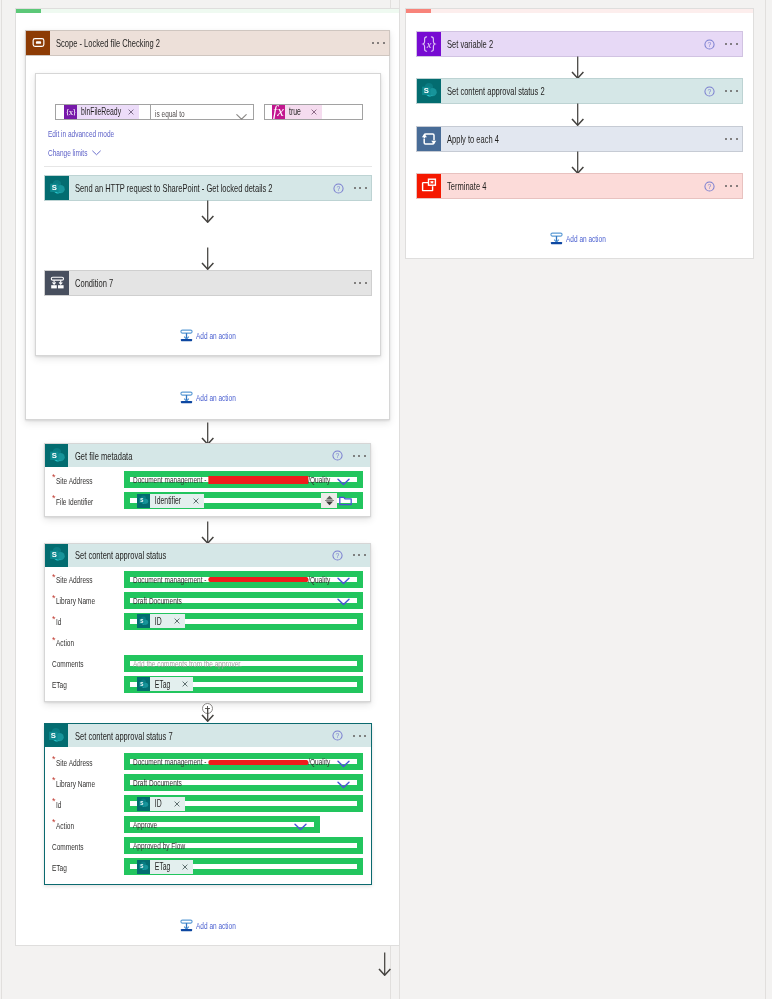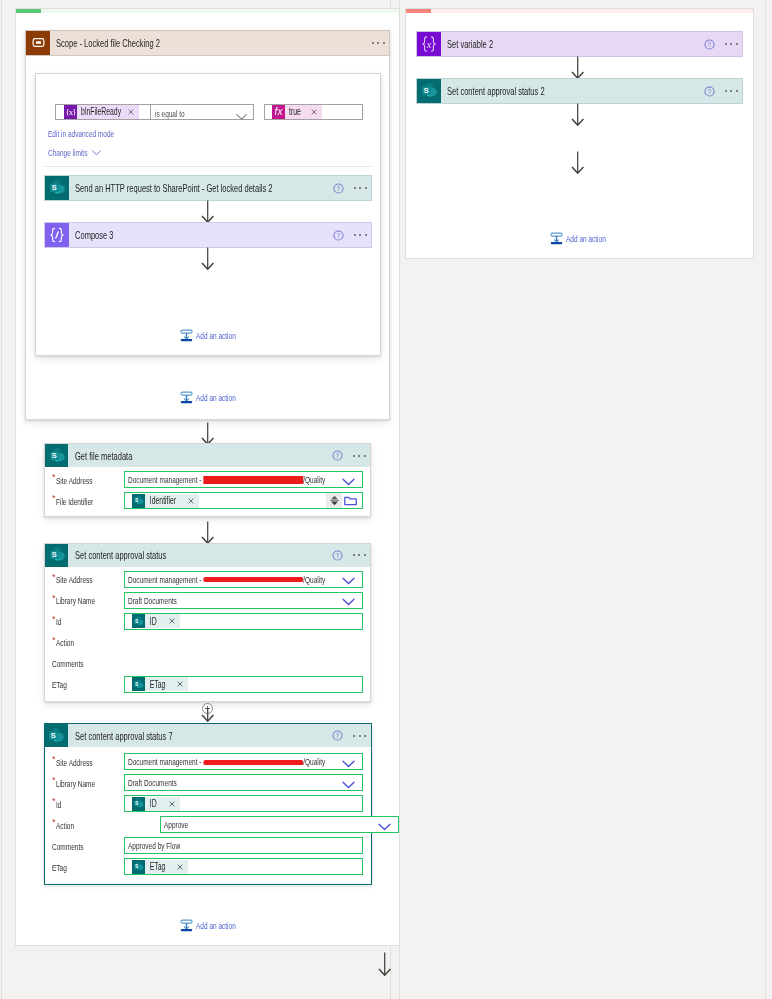--- a/index.html
+++ b/index.html
@@ -46,21 +46,21 @@
         box-shadow:0 .6px 1.8px rgba(0,0,0,.10),0 3.2px 7.2px rgba(0,0,0,.10);}
   .card.sel{border:1px solid #0b6a6f;box-shadow:0 1.6px 3.6px rgba(0,0,0,.13),0 .3px .9px rgba(0,0,0,.1);}
   .cardhdr{position:absolute;left:0;top:0;right:0;height:26px;display:flex;align-items:center;}
   .cardhdr .ico{width:26px;height:26px;flex:0 0 26px;display:flex;align-items:center;justify-content:center;}
   .cardhdr .ttl{margin-left:7px;font-size:11px;color:#201f1e;white-space:nowrap;display:inline-block;transform:scaleX(.685);transform-origin:left center;}
 
   
   .fld{position:absolute;display:flex;align-items:center;height:18px;}
   .fld .lbl{font-size:9.5px;color:#323130;white-space:nowrap;display:inline-block;transform:scaleX(.685);transform-origin:left center;}
   .fld .req{color:#c0392f;margin-right:0px;font-size:9px;line-height:1;align-self:flex-start;margin-top:2px;}
-  .inp{position:absolute;height:17px;border:1px solid #22c55e;background:#fff;box-sizing:border-box;
+  .inp{position:absolute;height:17px;border:6px solid #22c55e;background:#fff;box-sizing:border-box;
        display:flex;align-items:center;font-size:10px;color:#323130;}
   .inp .txt{margin-left:3px;white-space:nowrap;font-size:9.5px;display:inline-block;transform:scaleX(.685);transform-origin:left center;}
   .inp .ph{margin-left:3px;color:#a19f9d;white-space:nowrap;font-size:9.5px;display:inline-block;transform:scaleX(.685);transform-origin:left center;}
   .redact{display:inline-block;height:8px;background:#ef1c1c;vertical-align:middle;}
   .chev{position:absolute;right:7px;top:50%;margin-top:-3px;}
 
   
   .tok{display:inline-flex;align-items:center;height:14px;background:#e3efee;margin-left:7px;}
   .tok .tico{width:13px;height:14px;background:#036C70;display:flex;align-items:center;justify-content:center;flex:0 0 13px;}
   .tok .tlbl{font-size:10px;color:#201f1e;padding:0 0 0 7px;white-space:nowrap;display:inline-block;transform:scaleX(.685);transform-origin:left center;}
@@ -141,21 +141,21 @@
     <span class="chev" style="right:6px;margin-top:-2px;">
       <svg width="11" height="6" viewBox="0 0 11 6" fill="none">
           <path d="M0.8 0.7 5.5 5.2 10.2 0.7" stroke="#8a8886" stroke-width="1.1" stroke-linecap="round"></path>
         </svg>
     </span>
   </div>
 
   <div class="cond" style="left:264px;top:103.5px;width:99px;height:16px;">
     <span class="tokv" style="display:inline-flex;align-items:center;height:14px;background:#f5dcef;margin-left:7px;">
       <span style="width:13px;height:14px;background:#c2178f;display:flex;align-items:center;justify-content:center;flex:0 0 13px;">
-        <span style="font-family:Liberation Sans, sans-serif;font-style:italic;font-size:10px;color:#fff;">fx</span>
+        <span style="font-family:Liberation Serif, serif;font-style:italic;font-size:15px;color:#fff;">fx</span>
       </span>
       <span style="font-size:10px;color:#201f1e;padding:0 0 0 6px;white-space:nowrap;display:inline-block;transform:scaleX(.685);transform-origin:left center;width:17px;overflow:visible;">true</span>
       <span style="padding:0 5px 0 3px;display:flex;align-items:center;">
         <svg width="6" height="6" viewBox="0 0 6 6" fill="none">
             <path d="M.6.6l4.8 4.8M5.4.6L.6 5.4" stroke="#8c6a86" stroke-width="1"></path>
           </svg>
         </span>
     </span>
   </div>
 
@@ -197,50 +197,46 @@
       </span>
   </div>
 
   <div class="arrow" style="left:201px;top:200px;">
     <svg width="14" height="23" viewBox="0 0 14 23" fill="none">
         <path d="M6.7 0.5v21.3" stroke="#44423f" stroke-width="1.25"></path>
         <path d="M1.5 16.6 6.7 22.2l5.2-5.6" stroke="#44423f" stroke-width="1.5" fill="none" stroke-linecap="square"></path>
       </svg>
   </div>
 
-  <div class="row" style="left:44px;top:222px;width:326px;background:#E7E2FB;border-color:#cfc8ea;">
-    <span class="ico" style="background:#8061F0;">
-      <svg width="20" height="20" viewBox="0 0 20 20" fill="none">
-        <path d="M7.6 3.4c-1.5 0-2.0 1-2.0 2.0v2.2c0 1.2-.5 2.0-1.5 2.4 1.0.4 1.5 1.2 1.5 2.4v2.2c0 1.0.5 2.0 2.0 2.0" stroke="#fff" stroke-width="1.1" fill="none" stroke-linecap="round"></path>
-        <path d="M12.4 3.4c1.5 0 2.0 1 2.0 2.0v2.2c0 1.2.5 2.0 1.5 2.4-1.0.4-1.5 1.2-1.5 2.4v2.2c0 1.0-.5 2.0-2.0 2.0" stroke="#fff" stroke-width="1.1" fill="none" stroke-linecap="round"></path>
-        <path d="M11.2 6.9 8.8 13.1" stroke="#fff" stroke-width="1.35" stroke-linecap="round"></path>
-      </svg>
-    </span>
-    <span class="ttl">Compose 3</span>
-    <span class="sp"></span>
-    <span class="help">
-      <svg width="11" height="11" viewBox="0 0 12 12" fill="none">
-          <circle cx="6" cy="6" r="5" stroke="#7b7fd0" stroke-width="1.1"></circle>
-          <text x="6" y="8.9" font-family="Liberation Sans, sans-serif" font-size="7.5" fill="#7b7fd0" text-anchor="middle">?</text>
-        </svg>
-    </span>
-    <span class="dots">
-        <i></i>
-        <i></i>
-        <i></i>
-      </span>
-  </div>
 
   <div class="arrow" style="left:201px;top:247px;">
     <svg width="14" height="23" viewBox="0 0 14 23" fill="none">
         <path d="M6.7 0.5v21.3" stroke="#44423f" stroke-width="1.25"></path>
         <path d="M1.5 16.6 6.7 22.2l5.2-5.6" stroke="#44423f" stroke-width="1.5" fill="none" stroke-linecap="square"></path>
       </svg>
   </div>
 
+  <div class="row" style="left:44px;top:270px;width:326px;background:#E4E4E4;border-color:#cfcfcf;">
+    <span class="ico" style="background:#484F5E;">
+      <svg width="17" height="17" viewBox="0 0 17 17" fill="none">
+        <rect x="2.3" y="2.2" width="12.2" height="2.9" rx="1.45" stroke="#fff" stroke-width="1.15" fill="none"></rect>
+        <path d="M5.1 5.3v3.0M11.7 5.3v3.0" stroke="#fff" stroke-width="1.1"></path>
+        <path d="M3.5 7.4 5.1 9.1 6.7 7.4M10.1 7.4 11.7 9.1 13.3 7.4" stroke="#fff" stroke-width="1.1" fill="none"></path>
+        <rect x="2.2" y="10.2" width="5.6" height="3.2" fill="#fff"></rect>
+        <rect x="9.0" y="10.2" width="5.6" height="3.2" fill="#fff"></rect>
+      </svg>
+    </span>
+    <span class="ttl">Condition 7</span>
+    <span class="sp"></span>
+    <span class="dots">
+        <i></i>
+        <i></i>
+        <i></i>
+      </span>
+  </div>
 
   <div class="addact" style="left:180px;top:329px;">
     <span style="display:flex;">
       <svg width="13" height="13" viewBox="0 0 13 13" fill="none">
         <rect x="0.9" y="1.1" width="11.2" height="3.0" rx="1.5" stroke="#5b9bd5" stroke-width="1.1" fill="#fff"></rect>
         <path d="M6.5 4.1v6.0" stroke="#2f74c0" stroke-width="1.3"></path>
         <path d="M4.2 7.7 6.5 10.1 8.8 7.7" stroke="#4b8fd0" stroke-width="1.2" fill="none"></path>
         <rect x="0.9" y="9.9" width="11.2" height="2.4" rx="0.7" fill="#0d47a1"></rect>
       </svg>
     </span>
@@ -434,20 +430,23 @@
   </div>
 
   <div class="fld" style="left:52px;top:633.5px;">
     <span class="req">*</span>
     <span class="lbl">Action</span>
   </div>
 
   <div class="fld" style="left:52px;top:654.5px;">
     <span class="lbl">Comments</span>
   </div>
+  <div class="inp" style="left:124px;top:654.5px;width:239px;">
+    <span class="ph">Add the comments from the approver.</span>
+  </div>
 
   <div class="fld" style="left:52px;top:675.5px;">
     <span class="lbl">ETag</span>
   </div>
   <div class="inp" style="left:124px;top:675.5px;width:239px;">
     <span class="tok">
       <span class="tico">
         <svg width="11" height="11" viewBox="0 0 20 20" fill="none">
             <circle cx="9.9" cy="5.6" r="4.6" fill="#0A7C82"></circle>
             <circle cx="14.0" cy="11.3" r="4.6" fill="#17949A"></circle>
@@ -549,21 +548,21 @@
             <path d="M.6.6l4.8 4.8M5.4.6L.6 5.4" stroke="#5f7070" stroke-width="1"></path>
           </svg>
         </span>
     </span>
   </div>
 
   <div class="fld" style="left:52px;top:816px;">
     <span class="req">*</span>
     <span class="lbl">Action</span>
   </div>
-  <div class="inp" style="left:124px;top:816px;width:239px;margin-left:36px;">
+  <div class="inp" style="left:124px;top:816px;width:196px;">
     <span class="txt">Approve</span>
     <span class="chev">
       <svg width="13" height="8" viewBox="0 0 13 8" fill="none">
           <path d="M1 1.2 6.5 6.6 12 1.2" stroke="#4b53d6" stroke-width="1.4" stroke-linecap="round"></path>
         </svg>
     </span>
   </div>
 
   <div class="fld" style="left:52px;top:837px;">
     <span class="lbl">Comments</span>
@@ -662,28 +661,67 @@
       </span>
   </div>
 
   <div class="arrow" style="left:571px;top:103px;">
     <svg width="14" height="23" viewBox="0 0 14 23" fill="none">
         <path d="M6.7 0.5v21.3" stroke="#44423f" stroke-width="1.25"></path>
         <path d="M1.5 16.6 6.7 22.2l5.2-5.6" stroke="#44423f" stroke-width="1.5" fill="none" stroke-linecap="square"></path>
       </svg>
   </div>
 
+  <div class="row" style="left:416px;top:126px;width:325px;background:#E2E7F0;border-color:#c6cbd4;">
+    <span class="ico" style="background:#486C97;">
+      <svg width="18" height="18" viewBox="0 0 18 18" fill="none">
+        <path d="M4.4 8.0V5.2a1.2 1.2 0 0 1 1.2-1.2h7.2a1.2 1.2 0 0 1 1.2 1.2v5.0" stroke="#fff" stroke-width="1.5" fill="none" stroke-linejoin="round"></path>
+        <path d="M13.8 11.8v1.0a1.2 1.2 0 0 1-1.2 1.2H5.4a1.2 1.2 0 0 1-1.2-1.2V8.4" stroke="#fff" stroke-width="1.5" fill="none" stroke-linejoin="round"></path>
+        <path d="M1.9 7.3 4.4 3.4 6.9 7.3z" fill="#fff"></path>
+        <path d="M11.3 10.8 13.8 14.6 16.3 10.8z" fill="#fff"></path>
+      </svg>
+    </span>
+    <span class="ttl">Apply to each 4</span>
+    <span class="sp"></span>
+    <span class="dots">
+        <i></i>
+        <i></i>
+        <i></i>
+      </span>
+  </div>
 
   <div class="arrow" style="left:571px;top:151px;">
     <svg width="14" height="23" viewBox="0 0 14 23" fill="none">
         <path d="M6.7 0.5v21.3" stroke="#44423f" stroke-width="1.25"></path>
         <path d="M1.5 16.6 6.7 22.2l5.2-5.6" stroke="#44423f" stroke-width="1.5" fill="none" stroke-linecap="square"></path>
       </svg>
   </div>
 
+  <div class="row" style="left:416px;top:173px;width:325px;background:#FCDBD9;border-color:#e8c2c0;">
+    <span class="ico" style="background:#F51800;">
+      <svg width="18" height="18" viewBox="0 0 18 18" fill="none">
+        <path d="M2.6 5.6h6.0M2.6 5.6v8.0h10.0V9.2" stroke="#fff" stroke-width="1.4" fill="none" stroke-linejoin="round"></path>
+        <rect x="8.5" y="2.2" width="6.9" height="6.0" stroke="#fff" stroke-width="1.4" fill="none"></rect>
+        <path d="M10.6 4.1l2.7 2.2M13.3 4.1l-2.7 2.2" stroke="#fff" stroke-width="1.1"></path>
+      </svg>
+    </span>
+    <span class="ttl">Terminate 4</span>
+    <span class="sp"></span>
+    <span class="help">
+      <svg width="11" height="11" viewBox="0 0 12 12" fill="none">
+          <circle cx="6" cy="6" r="5" stroke="#7b7fd0" stroke-width="1.1"></circle>
+          <text x="6" y="8.9" font-family="Liberation Sans, sans-serif" font-size="7.5" fill="#7b7fd0" text-anchor="middle">?</text>
+        </svg>
+    </span>
+    <span class="dots">
+        <i></i>
+        <i></i>
+        <i></i>
+      </span>
+  </div>
 
   <div class="addact" style="left:550px;top:232px;">
     <span style="display:flex;">
       <svg width="13" height="13" viewBox="0 0 13 13" fill="none">
         <rect x="0.9" y="1.1" width="11.2" height="3.0" rx="1.5" stroke="#5b9bd5" stroke-width="1.1" fill="#fff"></rect>
         <path d="M6.5 4.1v6.0" stroke="#2f74c0" stroke-width="1.3"></path>
         <path d="M4.2 7.7 6.5 10.1 8.8 7.7" stroke="#4b8fd0" stroke-width="1.2" fill="none"></path>
         <rect x="0.9" y="9.9" width="11.2" height="2.4" rx="0.7" fill="#0d47a1"></rect>
       </svg>
     </span>

